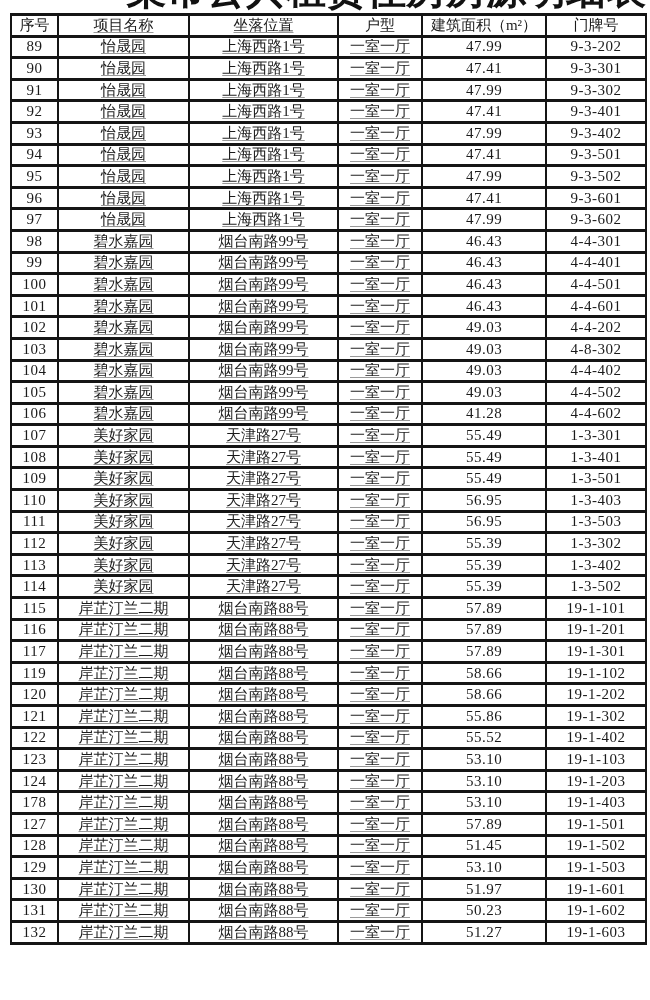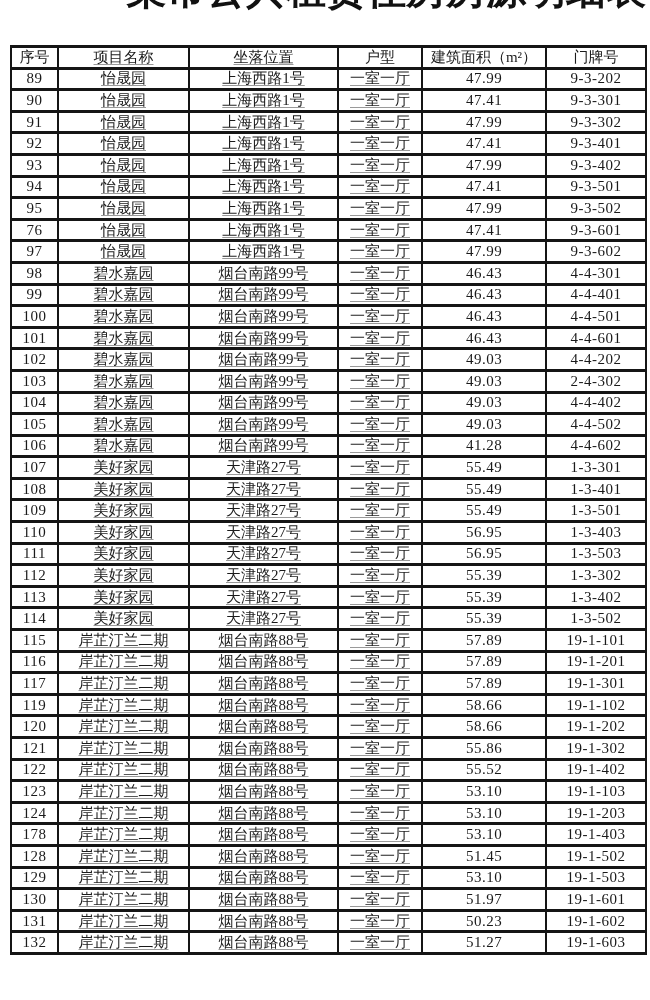--- a/index.html
+++ b/index.html
@@ -19,38 +19,37 @@
   .title-text{
     position:absolute;left:126px;top:-30px;
     font-size:40px;font-weight:bold;line-height:40px;
     white-space:nowrap;letter-spacing:0px;color:#111;
   }
   table.housing{
     position:absolute;left:10px;top:13px;
     width:635px;
     border-collapse:collapse;
     table-layout:fixed;
-    margin-top:32px;
   }
   table.housing th, table.housing td{
     border-left:2px solid #151515;
     border-right:2px solid #151515;
     border-top:3px solid #151515;
     border-bottom:3px solid #151515;
     height:18.6px;
     padding:0;
     font-size:15px;
     font-weight:normal;
     text-align:center;
     vertical-align:middle;
     white-space:nowrap;
     overflow:hidden;
     line-height:1;
   }
-  td.c-type{text-align:left;padding-left:0px;}
+  td.c-type{text-align:left;padding-left:0px;border-radius:6px;}
   .u{
     text-decoration:underline;
     text-decoration-color:#9a9a9a;
     text-decoration-thickness:1px;
     text-underline-offset:2px;
   }
   .num{letter-spacing:0.5px;}
 </style>
 </head>
 <body>
@@ -129,21 +128,21 @@
       </tr>
       <tr>
         <td class="num">95</td>
         <td class="u">怡晟园</td>
         <td class="u">上海西路1号</td>
         <td class="u c-type">一室一厅</td>
         <td class="num">47.99</td>
         <td class="num">9-3-502</td>
       </tr>
       <tr>
-        <td class="num">76</td>
+        <td class="num">96</td>
         <td class="u">怡晟园</td>
         <td class="u">上海西路1号</td>
         <td class="u c-type">一室一厅</td>
         <td class="num">47.41</td>
         <td class="num">9-3-601</td>
       </tr>
       <tr>
         <td class="num">97</td>
         <td class="u">怡晟园</td>
         <td class="u">上海西路1号</td>
@@ -190,21 +189,21 @@
         <td class="u c-type">一室一厅</td>
         <td class="num">49.03</td>
         <td class="num">4-4-202</td>
       </tr>
       <tr>
         <td class="num">103</td>
         <td class="u">碧水嘉园</td>
         <td class="u">烟台南路99号</td>
         <td class="u c-type">一室一厅</td>
         <td class="num">49.03</td>
-        <td class="num">2-4-302</td>
+        <td class="num">4-8-302</td>
       </tr>
       <tr>
         <td class="num">104</td>
         <td class="u">碧水嘉园</td>
         <td class="u">烟台南路99号</td>
         <td class="u c-type">一室一厅</td>
         <td class="num">49.03</td>
         <td class="num">4-4-402</td>
       </tr>
       <tr>
@@ -359,20 +358,28 @@
         <td class="num">53.10</td>
         <td class="num">19-1-203</td>
       </tr>
       <tr>
         <td class="num">178</td>
         <td class="u">岸芷汀兰二期</td>
         <td class="u">烟台南路88号</td>
         <td class="u c-type">一室一厅</td>
         <td class="num">53.10</td>
         <td class="num">19-1-403</td>
+      </tr>
+      <tr>
+        <td class="num">127</td>
+        <td class="u">岸芷汀兰二期</td>
+        <td class="u">烟台南路88号</td>
+        <td class="u c-type">一室一厅</td>
+        <td class="num">57.89</td>
+        <td class="num">19-1-501</td>
       </tr>
       <tr>
         <td class="num">128</td>
         <td class="u">岸芷汀兰二期</td>
         <td class="u">烟台南路88号</td>
         <td class="u c-type">一室一厅</td>
         <td class="num">51.45</td>
         <td class="num">19-1-502</td>
       </tr>
       <tr>

